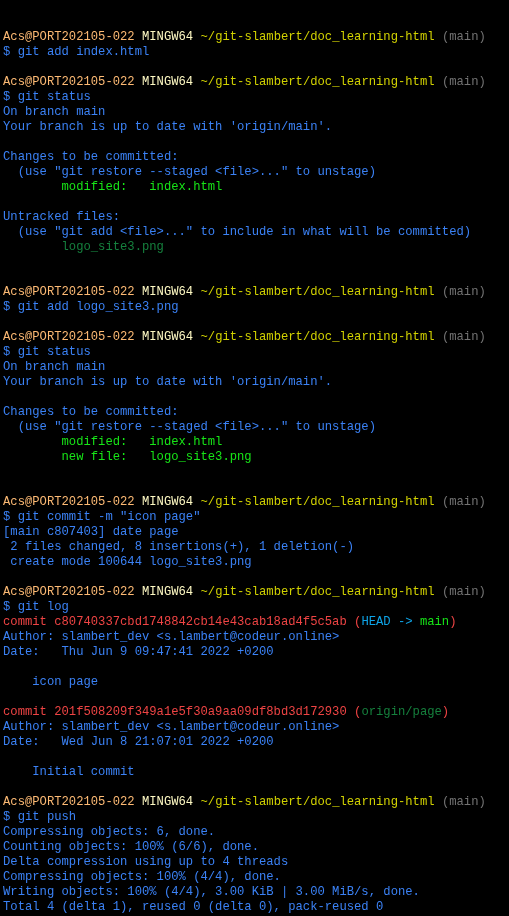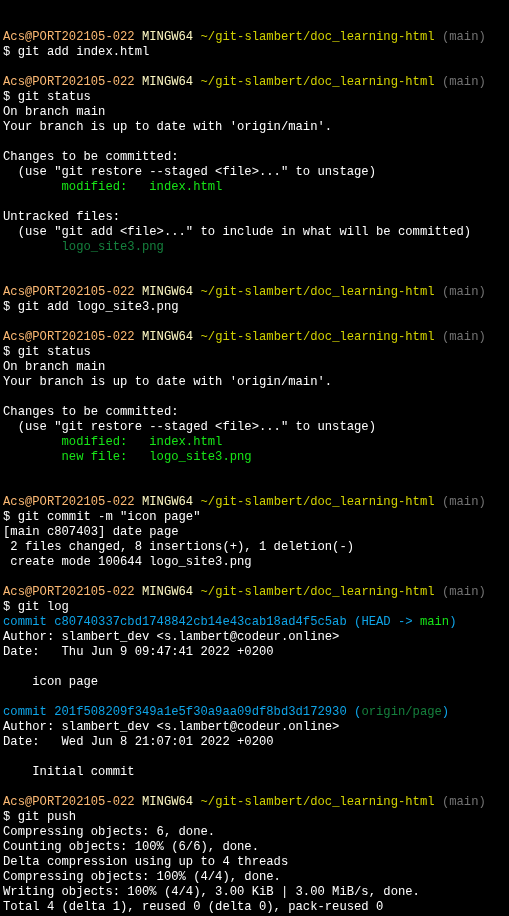--- a/index.html
+++ b/index.html
@@ -4,22 +4,22 @@
 <style>
   html,body{margin:0;padding:0;background:#000;color:#fff;width:509px;height:916px;overflow:hidden}
   body{font-family:Consolas,"Courier New",monospace;font-size:12.2px;line-height:15px;padding:0 3px;white-space:pre}
   .user{color:#fdba74}
   .host{color:#fef9c3}
   .path{color:#d2d200}
   .branch{color:#737373}
   .green{color:#17e617}
   .red{color:#15803d}
   .cyan{color:#0ea5e9}
-  .yellow{color:#0ea5e9}
-  .white{color:#ffffff}
+  .yellow{color:#ef4444}
+  .white{color:#3b82f6}
 </style>
 </head>
 <body>
 
 <div><span><span class="user">Acs@PORT202105-022</span> <span class="host">MINGW64</span> <span class="path">~/git-slambert/doc_learning-html</span> <span class="branch">(main)</span></span>
 <span class="white">$ git add index.html</span>
 
 <span><span class="user">Acs@PORT202105-022</span> <span class="host">MINGW64</span> <span class="path">~/git-slambert/doc_learning-html</span> <span class="branch">(main)</span></span>
 <span class="white">$ git status</span>
 <span class="white">On branch main</span>

